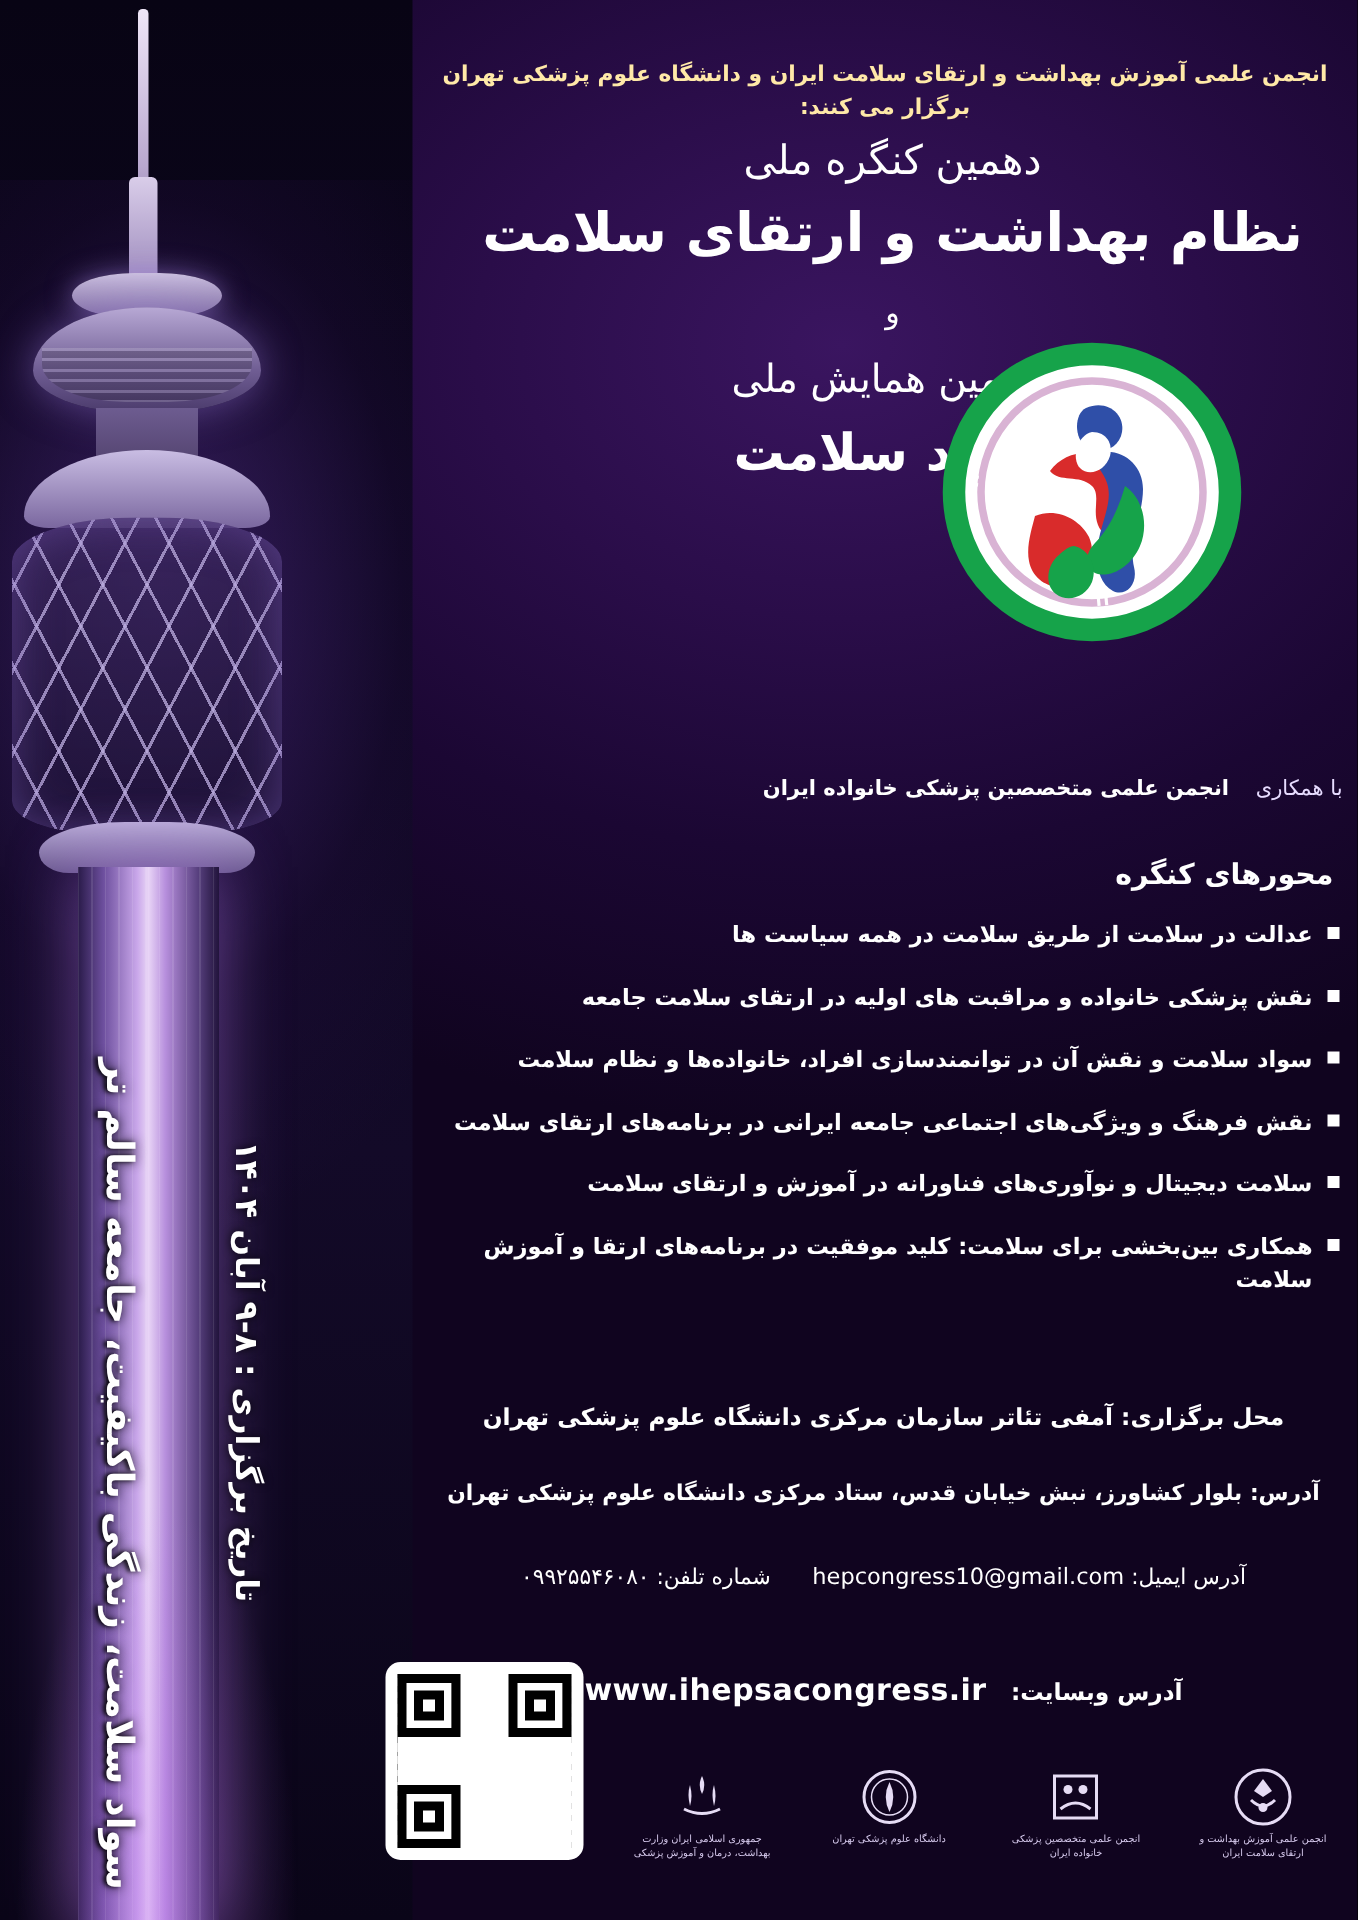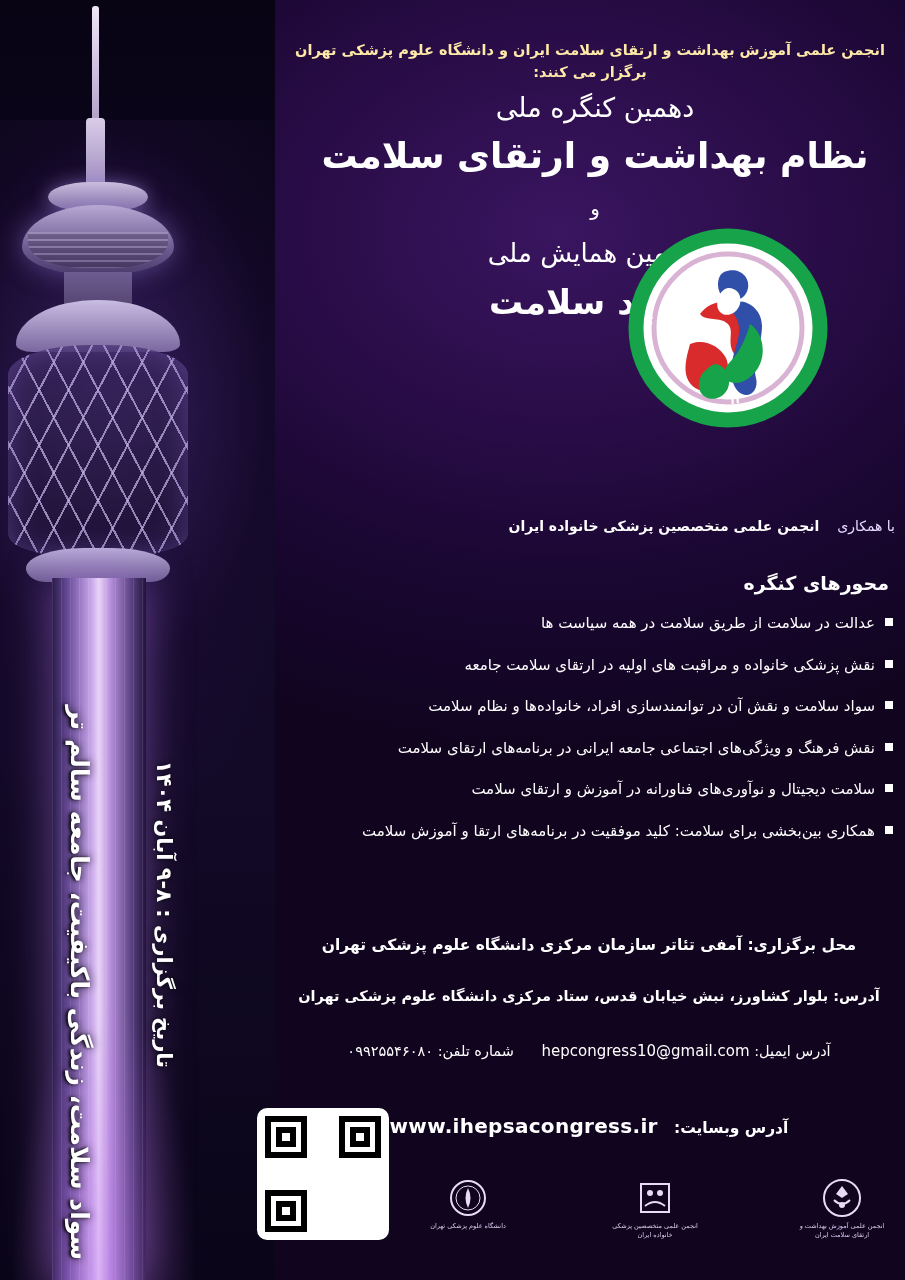--- a/index.html
+++ b/index.html
@@ -234,20 +234,21 @@
     color: #ffffff;
   }
   .axes {
     position: absolute;
     top: 612px;
     right: 10px;
     width: 612px;
     list-style: none;
     margin: 0;
     padding: 0;
+    font-weight: bold;
   }
   .axes li {
     position: relative;
     padding-right: 20px;
     margin-bottom: 19px;
     font-size: 15px;
     line-height: 1.5;
     color: #ffffff;
     text-align: right;
   }
@@ -533,16 +534,26 @@
     <div class="blogo">
       <svg class="mark" viewBox="0 0 40 40" aria-hidden="true">
         <circle cx="20" cy="20" r="17" fill="none" stroke="#e6dcf5" stroke-width="2"></circle>
         <circle cx="20" cy="20" r="12" fill="none" stroke="#e6dcf5" stroke-width="1"></circle>
         <path d="M20 10 q5 10 0 20 q-5 -10 0 -20" fill="#e6dcf5"></path>
       </svg>
       <span>دانشگاه علوم پزشکی
 تهران</span>
     </div>
 
+    <div class="blogo">
+      <svg class="mark" viewBox="0 0 40 40" aria-hidden="true">
+        <path d="M20 6 q3 6 0 12 q-3 -6 0 -12" fill="#e6dcf5"></path>
+        <path d="M12 12 q2 8 0 14 q-2 -8 0 -14" fill="#e6dcf5"></path>
+        <path d="M28 12 q2 8 0 14 q-2 -8 0 -14" fill="#e6dcf5"></path>
+        <path d="M8 28 q12 6 24 0" fill="none" stroke="#e6dcf5" stroke-width="2"></path>
+      </svg>
+      <span>جمهوری اسلامی ایران
+وزارت بهداشت، درمان و آموزش پزشکی</span>
+    </div>
 
   </div>
 
 </div>
 
 </body></html>

